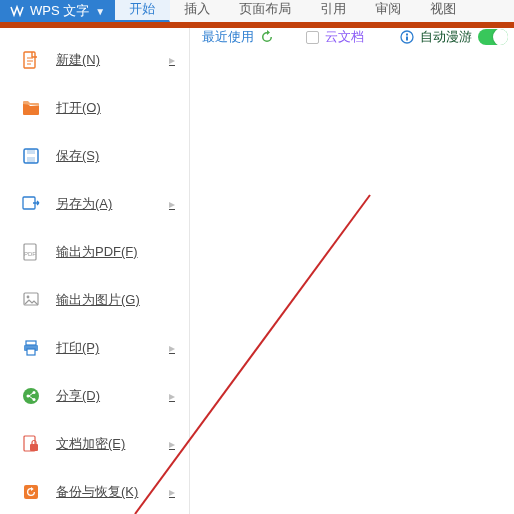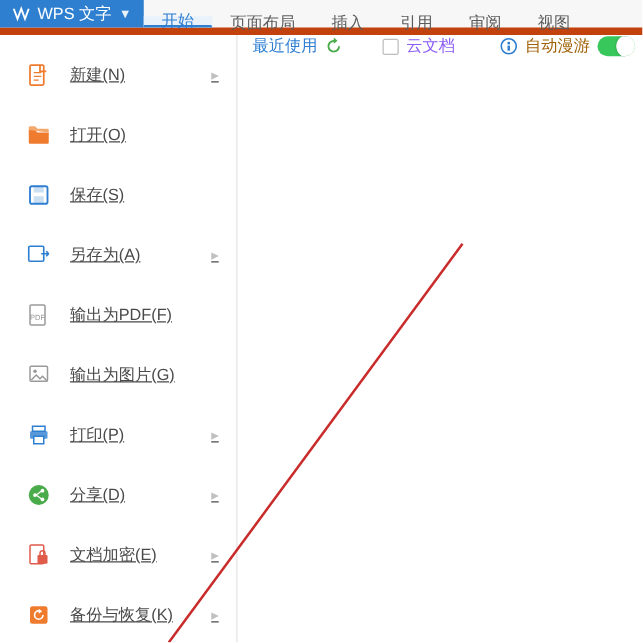--- a/index.html
+++ b/index.html
@@ -26,26 +26,24 @@
     color: #ffffff;
     padding: 0 10px;
     gap: 6px;
   }
   .app-label .caret {
     font-size: 10px;
     opacity: 0.9;
   }
   .tab {
     display: flex;
-    align-items: center;
     padding: 0 14px;
     color: #5c5c5c;
     border-right: 1px solid transparent;
     cursor: pointer;
-    margin-top: 13px;
   }
   .tab.active {
     color: #2f7fd1;
     background: #e9f2fb;
     border-bottom: 2px solid #2f7fd1;
   }
   .tab-trunc {
     width: 8px;
     padding: 0 4px;
     color: #5c5c5c;
@@ -60,21 +58,21 @@
     right: 0;
     height: 40px;
     display: flex;
     align-items: flex-start;
     gap: 18px;
     padding-left: 6px;
     color: #4a4a4a;
   }
   .recent { color: #2f7fd1; display:flex; align-items:center; gap:6px;}
   .checkbox-row { display:flex; align-items:center; gap:6px; color:#8b5cf6;padding-left:14px;}
-  .auto-row { display:flex; align-items:center; gap:6px; color:#a16207; margin-left:auto; padding-right:6px;}
+  .auto-row { display:flex; align-items:center; gap:6px; color:#14532d; margin-left:auto; padding-right:6px;}
   .checkbox-box {
     width:13px; height:13px; border:1px solid #bdbdbd; border-radius:2px; background:#fff;
   }
   .toggle {
     width: 30px; height: 16px; border-radius: 8px; background: #38c75b; position: relative;
     overflow:hidden;
   }
   .toggle::after {
     content:""; position:absolute; right:-3px; top:-1px; width:18px; height:18px; border-radius:50%; background:#fff; box-shadow:0 0 2px rgba(0,0,0,0.3);
   }
@@ -132,24 +130,24 @@
           <polyline points="1,3 4,11 7,3 10,11 13,3" fill="none" stroke="#fff" stroke-width="1.5"></polyline>
         </svg>
     </span>
     <span>WPS 文字</span>
     <span class="caret">▼</span>
   </div>
   <div class="tab active">
       <span>开始</span>
     </div>
   <div class="tab">
+      <span>插入</span>
+    </div>
+  <div class="tab">
       <span>页面布局</span>
-    </div>
-  <div class="tab">
-      <span>插入</span>
     </div>
   <div class="tab">
       <span>引用</span>
     </div>
   <div class="tab">
       <span>审阅</span>
     </div>
   <div class="tab">
       <span>视图</span>
     </div>

